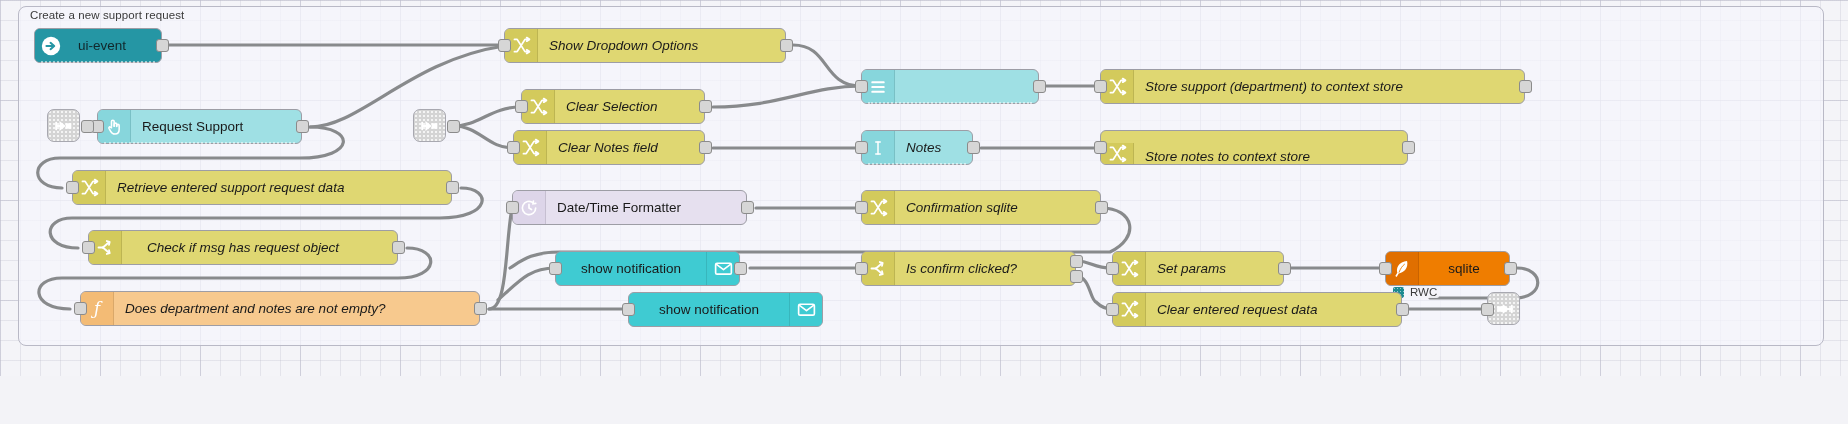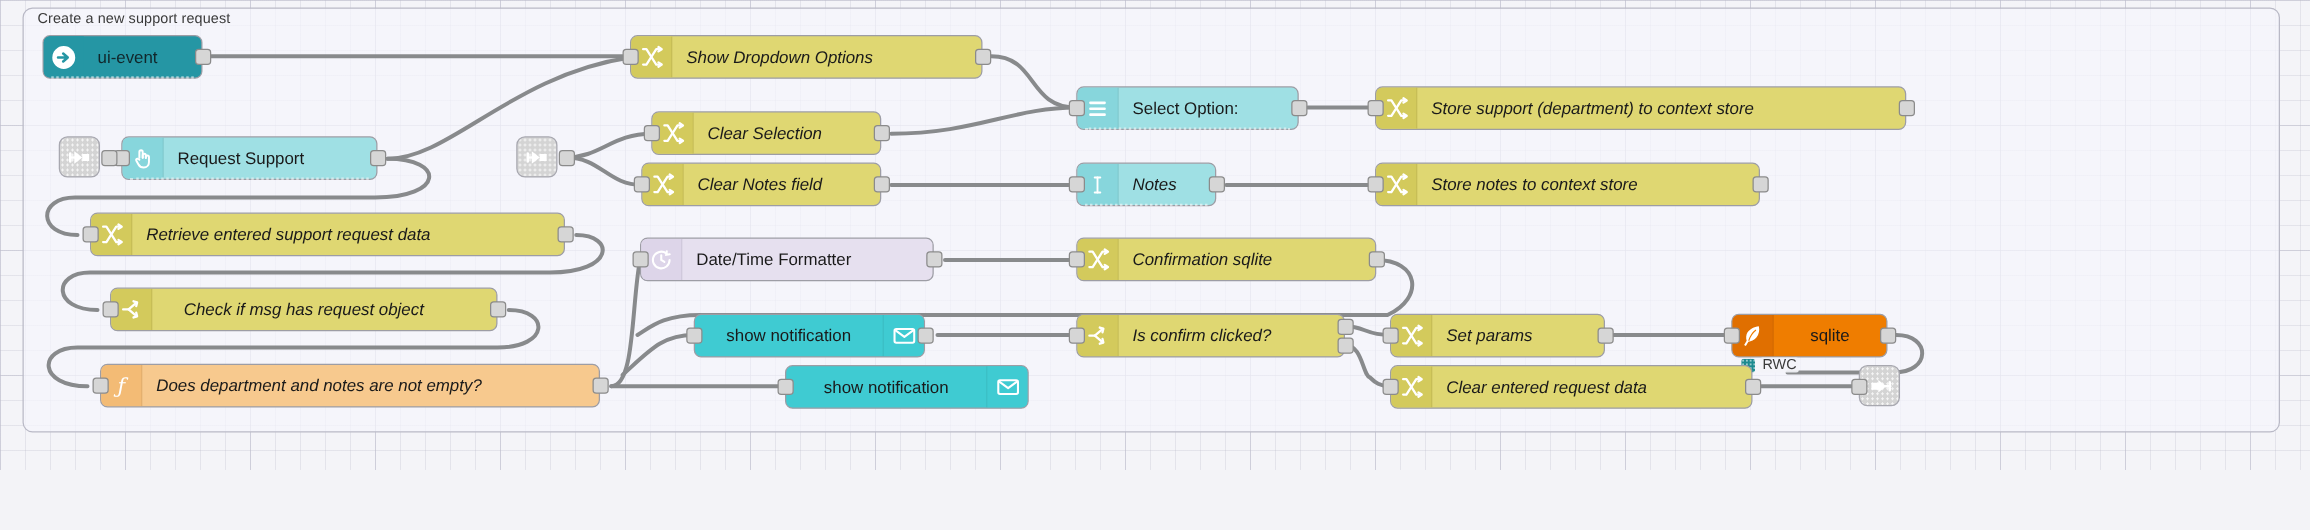--- a/index.html
+++ b/index.html
@@ -201,21 +201,20 @@
   <div class="port" style="left:780px;top:39px;"></div>
 
   <div class="node c-teal dashbot" style="left:861px;top:69px;width:178px;">
     <div class="ibox">
       <svg width="20" height="20" viewBox="0 0 24 24">
         <rect x="4" y="5" width="16" height="2.6" rx="1.1" fill="#fff"></rect>
         <rect x="4" y="10.7" width="16" height="2.6" rx="1.1" fill="#fff"></rect>
         <rect x="4" y="16.4" width="16" height="2.6" rx="1.1" fill="#fff"></rect>
       </svg>
     </div>
-    <div class="lbl">Select Option:</div>
   </div>
   <div class="port" style="left:855px;top:80px;"></div>
   <div class="port" style="left:1033px;top:80px;"></div>
 
   <div class="node c-yellow" style="left:1100px;top:69px;width:425px;">
     <div class="ibox">
       <svg width="21" height="21" viewBox="0 0 24 24" fill="none" stroke="#fff" stroke-width="2.1" stroke-linecap="round" stroke-linejoin="round">
         <path d="M4 5h3l9 14h4"></path>
           <path d="M4 19h3l9-14h4"></path>
         <path d="M18 3l3 2-3 2"></path>
@@ -274,21 +273,21 @@
         <path d="M9 4h6"></path>
           <path d="M12 4v16"></path>
           <path d="M9 20h6"></path>
       </svg>
     </div>
     <div class="lbl ital">Notes</div>
   </div>
   <div class="port" style="left:855px;top:141px;"></div>
   <div class="port" style="left:967px;top:141px;"></div>
 
-  <div class="node c-yellow" style="left:1100px;top:130px;width:308px;">
+  <div class="node c-yellow" style="left:1100px;top:130px;width:308px;align-items:flex-end;">
     <div class="ibox">
       <svg width="21" height="21" viewBox="0 0 24 24" fill="none" stroke="#fff" stroke-width="2.1" stroke-linecap="round" stroke-linejoin="round">
         <path d="M4 5h3l9 14h4"></path>
           <path d="M4 19h3l9-14h4"></path>
         <path d="M18 3l3 2-3 2"></path>
           <path d="M18 17l3 2-3 2"></path>
       </svg>
     </div>
     <div class="lbl ital">Store notes to context store</div>
   </div>

